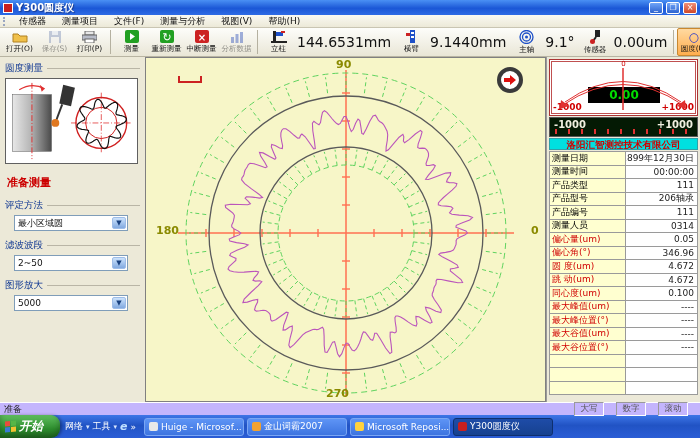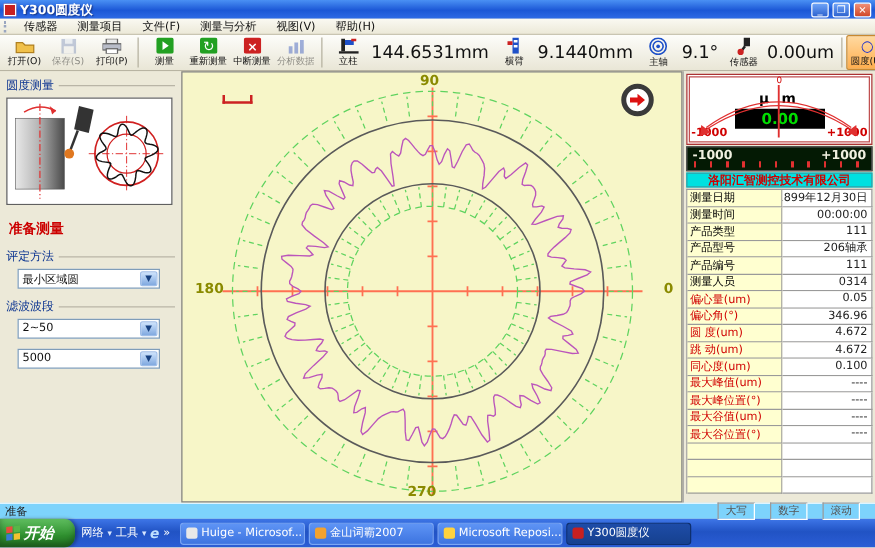--- a/index.html
+++ b/index.html
@@ -45,21 +45,21 @@
   .lev .l{position:absolute;left:4px;top:1px;color:#F0F0E0;font-size:10px;font-weight:bold}
   .lev .r{position:absolute;right:4px;top:1px;color:#F0F0E0;font-size:10px;font-weight:bold}
   .lev .ticks{position:absolute;left:5px;right:5px;bottom:2px;height:5px;background:repeating-linear-gradient(90deg,#E03030 0 2px,transparent 2px 13px)}
   .company{height:12px;background:#00E0E0;border:1px solid #30A0A8;color:#D00000;font-weight:bold;font-size:9.5px;text-align:center;line-height:11px;margin-top:1px;white-space:nowrap;overflow:hidden}
   .rtable{margin-top:1px;border-top:1px solid #9a9a9a;border-left:1px solid #9a9a9a}
   .trow{display:grid;grid-template-columns:76px 1fr;height:13.5px}
   .tl,.tv{border-right:1px solid #9a9a9a;border-bottom:1px solid #9a9a9a;display:flex;align-items:center;font-size:9px;overflow:hidden;white-space:nowrap}
   .tl{background:#FFFFD0;padding-left:2px;color:#000}
   .tl.red{color:#D00000}
   .tv{background:#fff;justify-content:flex-end;padding-right:3px;color:#222}
-  .statusbar{height:13px;background:#7dd3fc;border-top:1px solid #fff;display:flex;align-items:center;font-size:9px;color:#222}
+  .statusbar{height:13px;background:#c4b5fd;border-top:1px solid #fff;display:flex;align-items:center;font-size:9px;color:#222}
   .statusbar .lft{padding-left:4px;flex:1}
   .ind{width:30px;text-align:center;border:1px solid;border-color:#9a9a9a #fff #fff #9a9a9a;color:#555;margin-right:12px;font-size:8.5px}
   .taskbar{height:23px;background:linear-gradient(#3E76E8,#2153C4 45%,#2B5DD6);display:flex;align-items:center}
   .start{height:23px;width:60px;background:linear-gradient(#5FBE5F,#2E8F2E 60%,#257A25);border-radius:0 9px 9px 0;color:#fff;font-style:italic;font-weight:bold;font-size:12px;display:flex;align-items:center;gap:3px;padding-left:5px;box-shadow:inset 0 -4px 6px rgba(0,0,0,.3),2px 0 3px rgba(0,0,0,.3);flex:0 0 auto}
   .flag{width:11px;height:11px;display:grid;grid-template-columns:5px 5px;grid-template-rows:5px 5px;gap:1px;transform:skewY(-6deg)}
   .flag i{display:block}
   .quick{display:flex;align-items:center;color:#fff;font-size:9px;gap:3px;padding:0 5px;flex:0 0 auto;white-space:nowrap}
   .q-arr{font-size:7px;color:#D8E6FF}
   .e-ico{color:#BFE0FF;font-weight:bold;font-style:italic;font-size:11px}
   .tasks{flex:1;display:flex;gap:3px;padding:0 3px;overflow:hidden}
@@ -243,20 +243,21 @@
     <div class="grp">评定方法</div>
     <div class="dd">
       <span>最小区域圆</span>
       <span class="arr">▼</span>
     </div>
     <div class="grp">滤波波段</div>
     <div class="dd">
       <span>2~50</span>
       <span class="arr">▼</span>
     </div>
+    <div class="grp">图形放大</div>
     <div class="dd">
       <span>5000</span>
       <span class="arr">▼</span>
     </div>
   </div>
 
   <div class="chart">
     <svg id="polar" width="399" height="343" viewBox="0 0 399 343">
         <line x1="32" y1="175" x2="368" y2="175" stroke="#FF7052" stroke-width="1.5"></line>
         <line x1="200" y1="12" x2="200" y2="338" stroke="#FF7052" stroke-width="1.5"></line>
@@ -390,21 +391,20 @@
     <div class="go-btn">
       <svg width="12" height="10">
           <polygon points="0,3 6,3 6,0 12,5 6,10 6,7 0,7" fill="#DD1111"></polygon>
         </svg>
     </div>
   </div>
 
   <div class="rightpanel">
     <div class="gauge">
       <span class="g-zero">0</span>
-      <span class="g-unit">µ m</span>
       <span class="g-box">0.00</span>
       <span class="g-min">-1000</span>
       <span class="g-max">+1000</span>
       <svg id="garc" width="146" height="57" viewBox="0 0 146 57">
           <path d="M13,45 Q73,4 133,45" fill="none" stroke="#E03030" stroke-width="1"></path>
           <path d="M15,42 Q73,1 131,42" fill="none" stroke="#E03030" stroke-width="1"></path>
           <polygon points="11,40 10,49 19,46" fill="#E03030"></polygon>
           <polygon points="135,40 136,49 127,46" fill="#E03030"></polygon>
           <line x1="73" y1="8" x2="73" y2="50" stroke="#E03030" stroke-width="1.5"></line>
         </svg>

